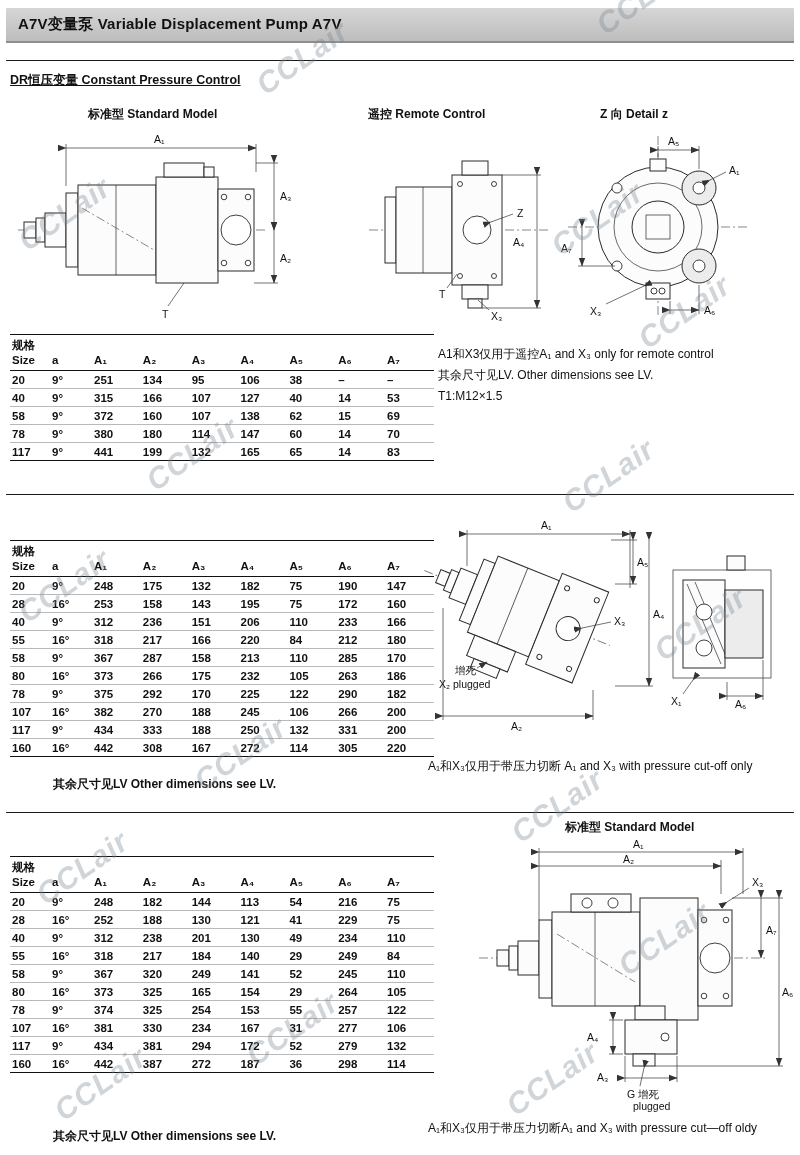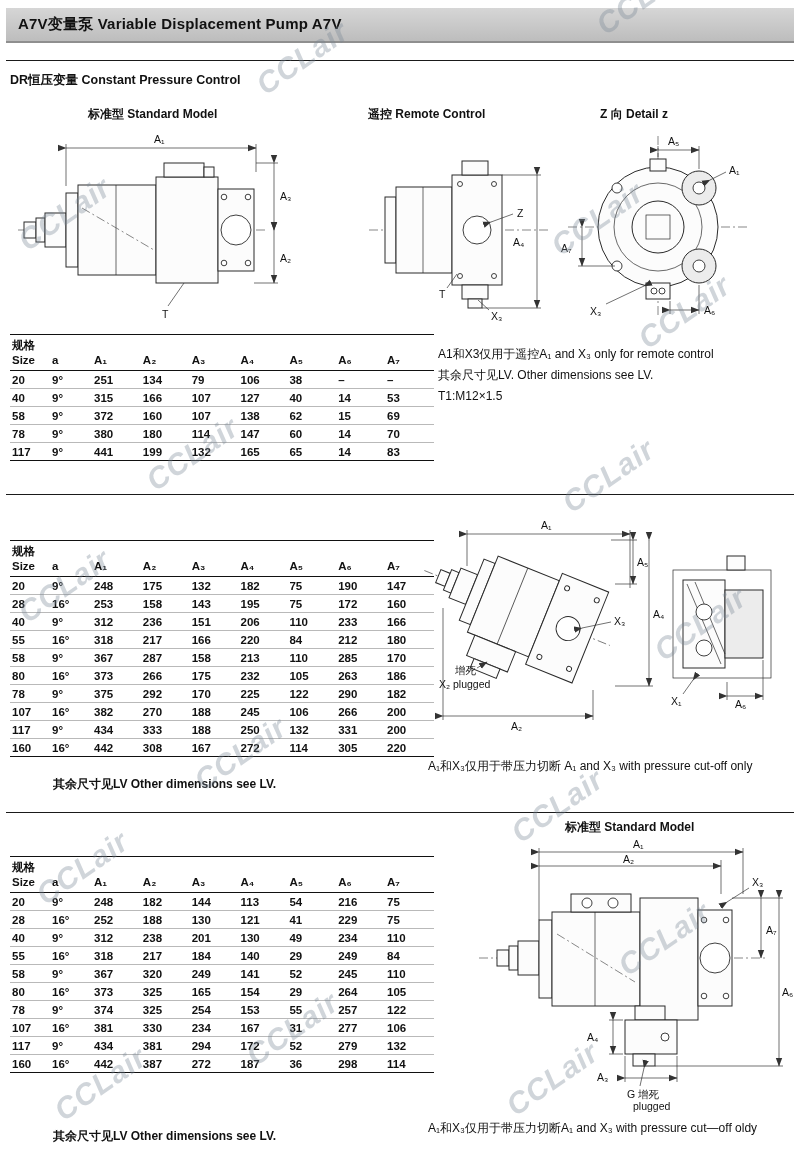--- a/index.html
+++ b/index.html
@@ -3,21 +3,21 @@
 <meta charset="utf-8">
 <style>
   html,body{margin:0;padding:0;}
   body{font-family:"Liberation Sans","DejaVu Sans",sans-serif;background:#777;}
   .page{position:relative;width:800px;height:1155px;background:#ffffff;margin:0 auto;overflow:hidden;color:#111;}
   .titlebar{position:absolute;left:6px;top:8px;width:788px;height:33px;
     background:linear-gradient(180deg,#d6d6d6,#bdbdbd);border-bottom:2px solid #8f8f8f;
     display:flex;align-items:center;}
   .titlebar .t{padding-left:12px;font-size:15px;font-weight:bold;letter-spacing:.2px;}
   .rule{position:absolute;left:6px;width:788px;height:1px;background:#1a1a1a;}
-  .heading{position:absolute;font-size:12.5px;font-weight:bold;white-space:nowrap;}
+  .heading{position:absolute;font-size:12.5px;font-weight:bold;white-space:nowrap;text-decoration:underline;}
   .sublabel{position:absolute;font-size:12px;font-weight:bold;white-space:nowrap;}
   .note{position:absolute;font-size:12px;line-height:21px;white-space:nowrap;}
   .footnote{position:absolute;font-size:12px;font-weight:bold;white-space:nowrap;margin-left:43px;}
   .tablebox{position:absolute;width:424px;background:transparent;}
   .sizelabel{font-size:11.5px;font-weight:bold;padding:3px 0 0 2px;border-top:1.5px solid #111;}
   table.spec{border-collapse:collapse;width:100%;font-size:11.5px;font-weight:bold;table-layout:fixed;}
   table.spec th{text-align:left;padding:1px 2px 4px 2px;border-bottom:1.5px solid #111;font-weight:bold;margin-left:24px;}
   table.spec td{text-align:left;padding:2.5px 2px;}
   table.spec tbody tr{border-bottom:1px solid #b9b9b9;}
   table.spec tbody tr:last-child{border-bottom:1.5px solid #111;}
@@ -211,21 +211,21 @@
             <th>A₆</th>
             <th>A₇</th>
           </tr>
         </thead>
       <tbody>
           <tr>
             <td>20</td>
             <td>9°</td>
             <td>251</td>
             <td>134</td>
-            <td>79</td>
+            <td>95</td>
             <td>106</td>
             <td>38</td>
             <td>–</td>
             <td>–</td>
           </tr>
           <tr>
             <td>40</td>
             <td>9°</td>
             <td>315</td>
             <td>166</td>

